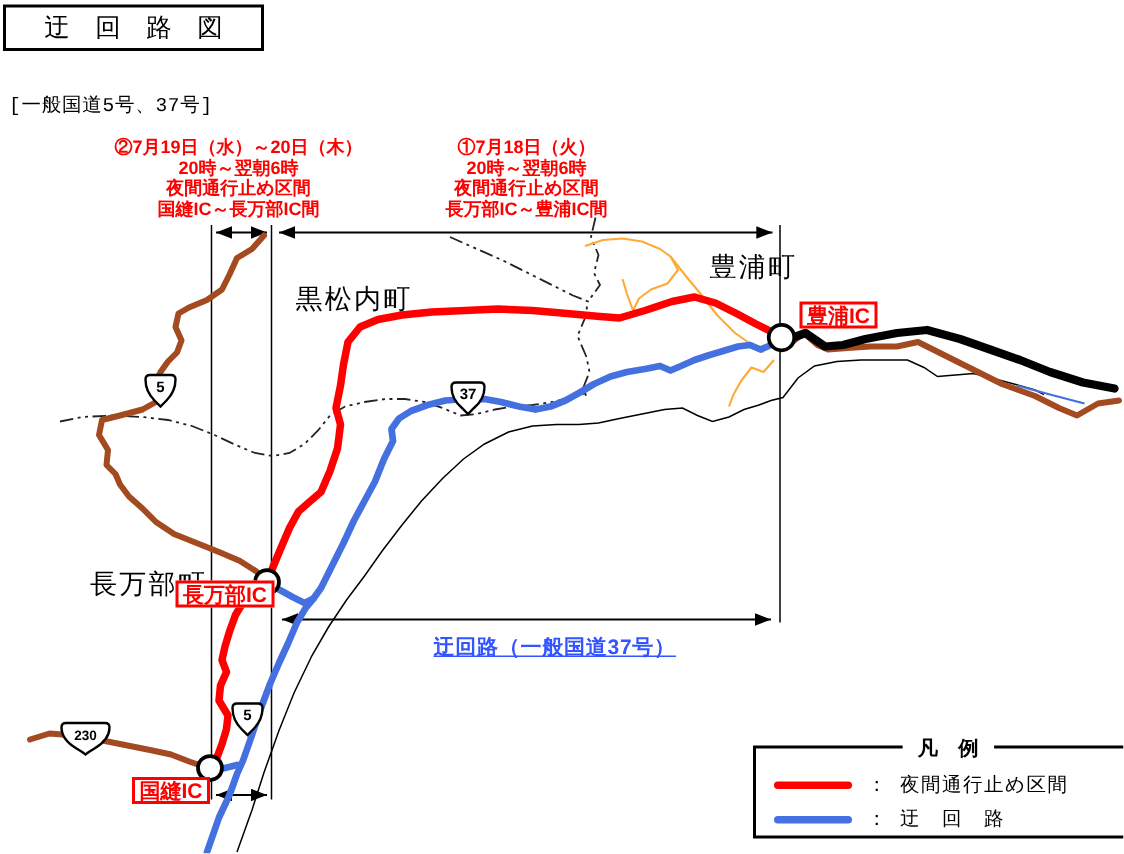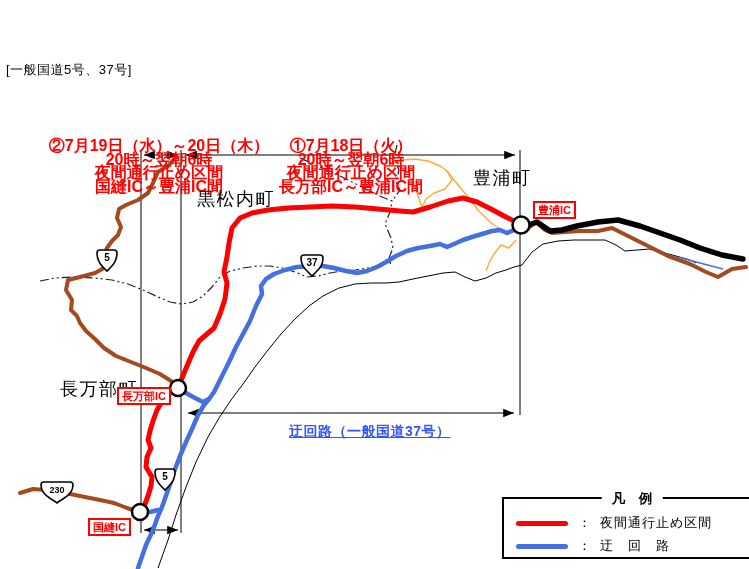--- a/index.html
+++ b/index.html
@@ -5,34 +5,34 @@
   html,body{margin:0;padding:0;background:#fff;}
   .canvas{position:relative;width:749px;height:569px;background:#fff;overflow:hidden;
           font-family:"Liberation Sans",sans-serif;color:#000;}
   svg{position:absolute;left:0;top:0;}
 
   .title-box{position:absolute;left:2px;top:3px;width:174px;height:31px;border:2px solid #000;
              box-sizing:border-box;display:flex;align-items:center;justify-content:center;
              font-size:17px;white-space:nowrap;}
   .intro{position:absolute;left:6px;font-size:13px;letter-spacing:0.5px;white-space:nowrap;}
   .intro.l1{top:43px;}
-  .intro.l2{top:61px;}
+  .intro.l2{top:61px;font-family:Liberation Mono, monospace;}
 
   .closure{position:absolute;top:92px;transform:translateX(-50%);color:#ff0000;font-weight:bold;
-           font-size:16px;line-height:13.5px;text-align:center;white-space:nowrap;margin-top:47px;}
+           font-size:12px;line-height:13.5px;text-align:center;white-space:nowrap;}
   .closure.left{left:159px;}
   .closure.right{left:351px;}
 
   .town{position:absolute;font-size:18px;letter-spacing:1.5px;white-space:nowrap;}
   .town.kuromatsunai{left:197px;top:187px;}
   .town.toyoura{left:473px;top:166px;}
   .town.oshamambe{left:60px;top:377px;}
 
   .ic-label{position:absolute;border:2px solid #ff0000;background:#fff;color:#ff0000;
-            font-weight:bold;font-size:11px;line-height:12px;padding:1px 3px;white-space:nowrap;}
+            font-weight:bold;font-size:14px;line-height:12px;padding:1px 3px;white-space:nowrap;}
   .ic-label.kunnui{left:88px;top:518px;}
   .ic-label.oshamambe{left:117px;top:387px;}
   .ic-label.toyoura{left:533px;top:201px;}
 
   .detour-label{position:absolute;color:#3355ff;font-weight:bold;font-size:14px;
                 letter-spacing:0.5px;white-space:nowrap;}
   .detour-label.r37{left:289px;top:423px;text-decoration:underline;}
   .detour-label.r5{left:96px;top:541px;}
 
   .legend{position:absolute;left:502px;top:497px;width:260px;height:62px;border:2px solid #000;
@@ -127,28 +127,31 @@
         <path d="M -11,-9 Q -11,-12 -8,-12 L 8,-12 Q 11,-12 11,-9 Q 11,-1 4,5 Q 1,8 0,9 Q -1,8 -4,5 Q -11,-1 -11,-9 Z" fill="#fff" stroke="#000" stroke-width="1.6"></path>
         <text x="0" y="-1" font-size="10">37</text>
       </g>
       <g transform="translate(57,494)">
         <path d="M -16,-9 Q -16,-12 -13,-12 L 13,-12 Q 16,-12 16,-9 Q 16,-1 6,5 Q 1,8 0,9 Q -1,8 -6,5 Q -16,-1 -16,-9 Z" fill="#fff" stroke="#000" stroke-width="1.6"></path>
         <text x="0" y="-1" font-size="9">230</text>
       </g>
     </g>
   </svg>
 
+  <div class="title-box">
+    <span>迂　回　路　図</span>
+  </div>
 
   <div class="intro l2">[一般国道5号、37号]</div>
 
   <div class="closure left">
     <div>②7月19日（水）～20日（木）</div>
     <div>20時～翌朝6時</div>
     <div>夜間通行止め区間</div>
-    <div>国縫IC～豊浦IC間</div>
+    <div>国縫IC～長万部IC間</div>
   </div>
   <div class="closure right">
     <div>①7月18日（火）</div>
     <div>20時～翌朝6時</div>
     <div>夜間通行止め区間</div>
     <div>長万部IC～豊浦IC間</div>
   </div>
 
   <div class="town kuromatsunai">黒松内町</div>
   <div class="town toyoura">豊浦町</div>

